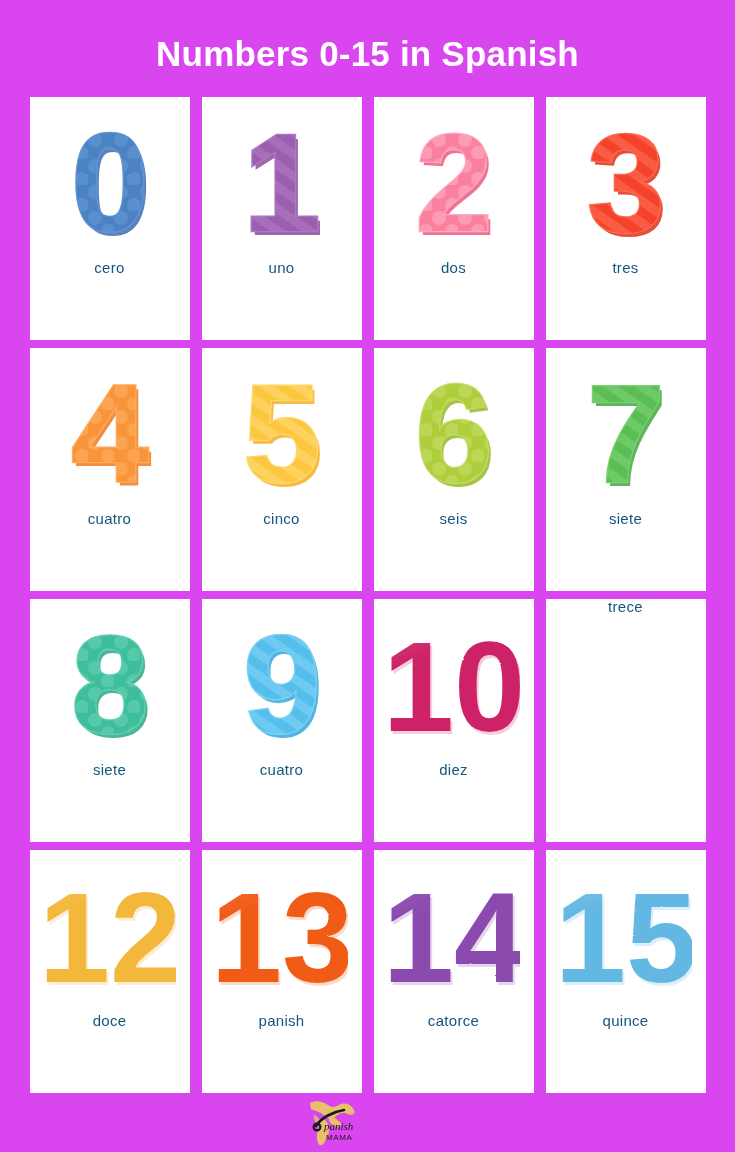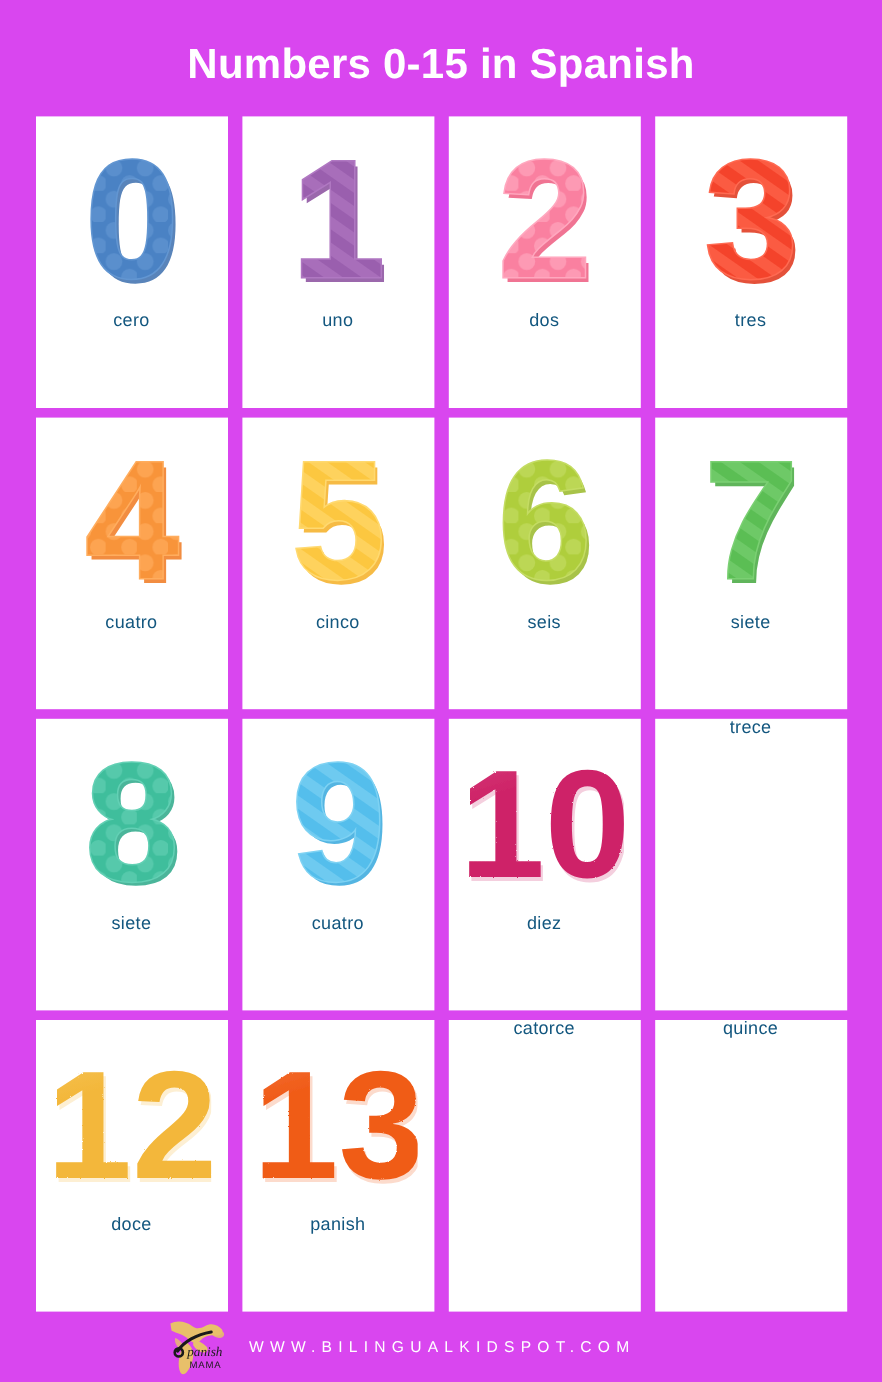--- a/index.html
+++ b/index.html
@@ -310,23 +310,57 @@
                 <feDisplacementMap in="SourceGraphic" in2="n" scale="1.6"></feDisplacementMap>
               </filter>
             </defs>
             <text x="68" y="125" text-anchor="middle" font-family="&quot;Liberation Sans&quot;, sans-serif" font-weight="bold" font-size="128" fill="#F05B18" opacity="0.22">13</text>
             <text x="66" y="122" text-anchor="middle" font-family="&quot;Liberation Sans&quot;, sans-serif" font-weight="bold" font-size="128" fill="url(#pat13)" filter="url(#grain13)">13</text>
           </svg>
         </div>
         <div class="label">panish</div>
       </div>
       <div class="card">
+        <div class="numwrap">
+          <svg width="132" height="150" viewBox="0 0 132 150">
+            <defs>
+              <linearGradient id="pat14" x1="0" y1="0" x2="0.3" y2="1">
+                <stop offset="0" stop-color="#A268C0"></stop>
+                <stop offset="0.35" stop-color="#8B4BAE"></stop>
+                <stop offset="1" stop-color="#8B4BAE"></stop>
+              </linearGradient>
+              <filter id="grain14">
+                <feTurbulence type="fractalNoise" baseFrequency="0.9" numOctaves="3" result="n"></feTurbulence>
+                <feDisplacementMap in="SourceGraphic" in2="n" scale="1.6"></feDisplacementMap>
+              </filter>
+            </defs>
+            <text x="68" y="125" text-anchor="middle" font-family="&quot;Liberation Sans&quot;, sans-serif" font-weight="bold" font-size="128" fill="#8B4BAE" opacity="0.22">14</text>
+            <text x="66" y="122" text-anchor="middle" font-family="&quot;Liberation Sans&quot;, sans-serif" font-weight="bold" font-size="128" fill="url(#pat14)" filter="url(#grain14)">14</text>
+          </svg>
+        </div>
         <div class="label">catorce</div>
       </div>
       <div class="card">
+        <div class="numwrap">
+          <svg width="132" height="150" viewBox="0 0 132 150">
+            <defs>
+              <linearGradient id="pat15" x1="0" y1="0" x2="0.3" y2="1">
+                <stop offset="0" stop-color="#85CAEC"></stop>
+                <stop offset="0.35" stop-color="#63B8E3"></stop>
+                <stop offset="1" stop-color="#63B8E3"></stop>
+              </linearGradient>
+              <filter id="grain15">
+                <feTurbulence type="fractalNoise" baseFrequency="0.9" numOctaves="3" result="n"></feTurbulence>
+                <feDisplacementMap in="SourceGraphic" in2="n" scale="1.6"></feDisplacementMap>
+              </filter>
+            </defs>
+            <text x="68" y="125" text-anchor="middle" font-family="&quot;Liberation Sans&quot;, sans-serif" font-weight="bold" font-size="128" fill="#63B8E3" opacity="0.22">15</text>
+            <text x="66" y="122" text-anchor="middle" font-family="&quot;Liberation Sans&quot;, sans-serif" font-weight="bold" font-size="128" fill="url(#pat15)" filter="url(#grain15)">15</text>
+          </svg>
+        </div>
         <div class="label">quince</div>
       </div>
     </div>
 
   <div class="footer">
     <span class="logo">
       <svg width="58" height="52" viewBox="0 0 58 52" aria-hidden="true">
         <g>
           <path d="M6 7 C11 4, 19 5, 24 9 C28 12, 31 11, 35 9 C40 6, 46 8, 49 12 C51 15, 47 18, 43 17 C38 16, 34 18, 31 21 C28 24, 24 23, 21 20 C17 16, 11 15, 7 13 Z" fill="#E8C06A"></path>
           <path d="M18 22 C22 24, 25 28, 25 33 C25 38, 23 43, 20 47 C18 50, 15 50, 14 47 C12 42, 13 35, 15 29 C16 26, 17 23, 18 22 Z" fill="#E8C06A"></path>
@@ -335,16 +369,15 @@
           <path d="M10 19 C13 20, 16 23, 17 26 C18 28, 16 30, 14 28 C11 26, 9 22, 10 19 Z" fill="#E8C06A" opacity="0.8"></path>
         </g>
         <g>
           <path d="M12 30 C17 22, 28 16, 40 14" stroke="#1A1A1A" stroke-width="2.6" fill="none" stroke-linecap="round"></path>
           <circle cx="13" cy="31" r="3.4" fill="none" stroke="#1A1A1A" stroke-width="2.2"></circle>
           <text x="20" y="34" font-family="&quot;Liberation Serif&quot;, serif" font-style="italic" font-size="11" fill="#1A1A1A">panish</text>
           <text x="22" y="44" font-family="&quot;Liberation Sans&quot;, sans-serif" font-size="8" letter-spacing="0.6" fill="#1A1A1A">MAMA</text>
         </g>
       </svg>
     </span>
-    <span class="url">WWW.BILINGUALKIDSPOT.COM</span>
   </div>
 
 </div>
 
 </body></html>

